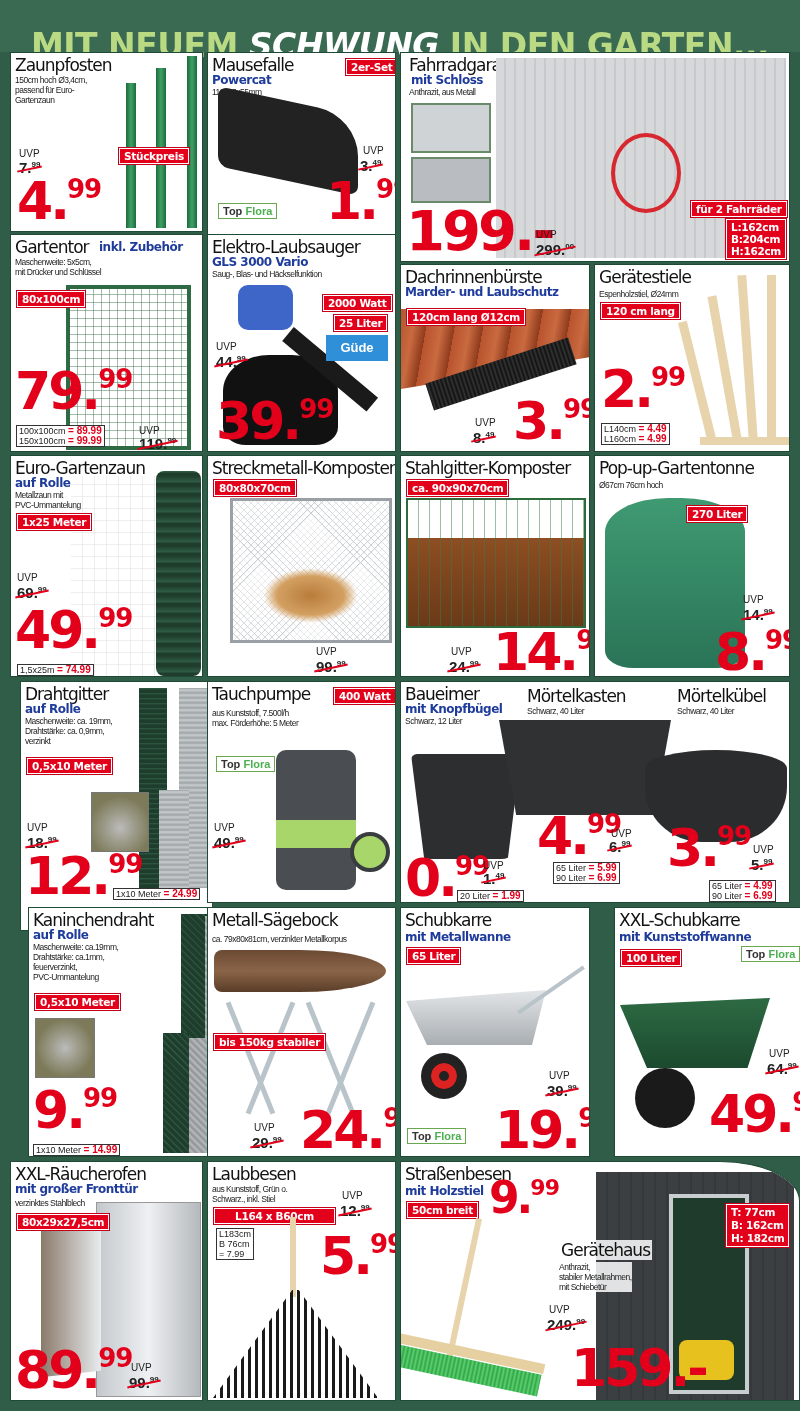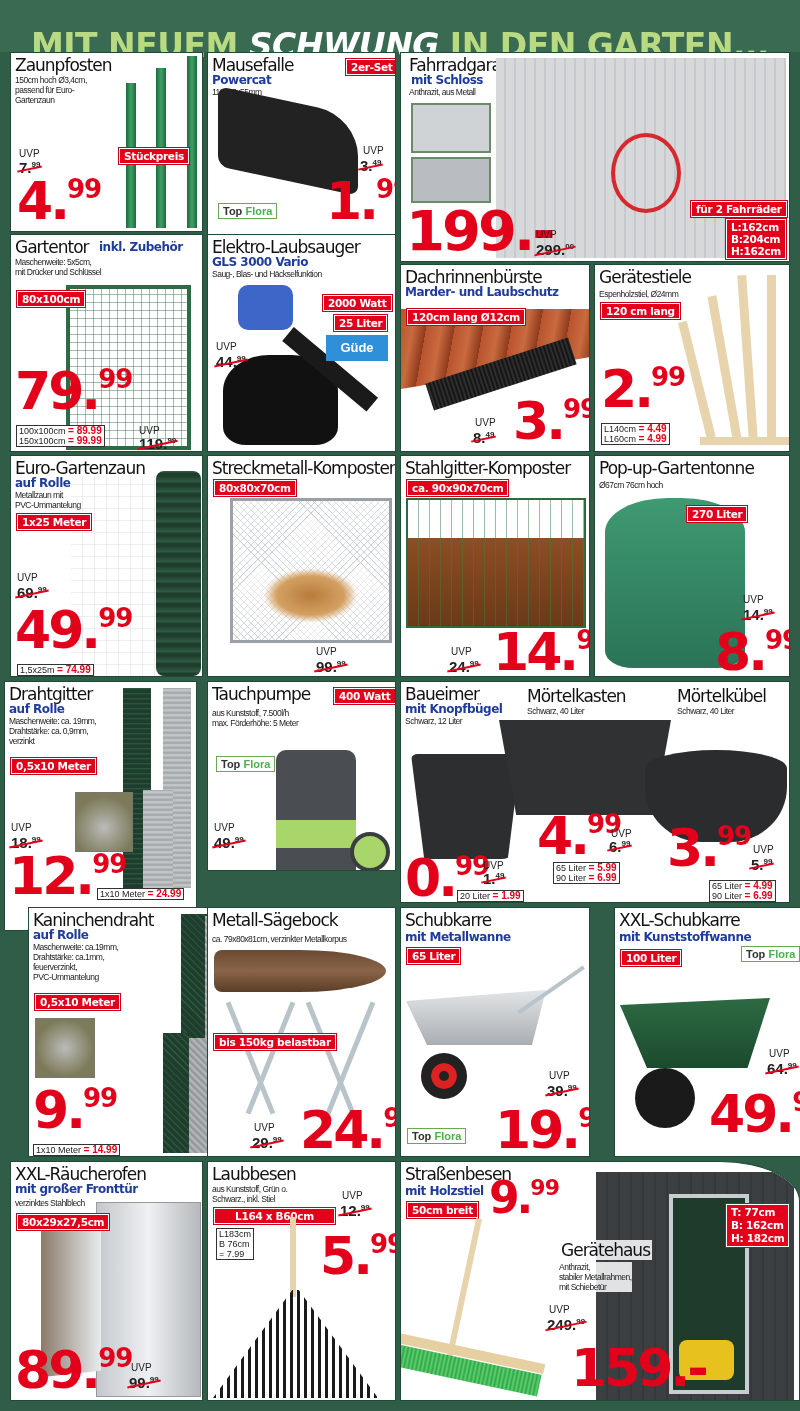--- a/index.html
+++ b/index.html
@@ -98,20 +98,21 @@
   <div class="sub" style="left:4px;top:20px">GLS 3000 Vario</div>
   <div class="desc" style="left:4px;top:34px">Saug-, Blas- und Häckselfunktion</div>
   <div class="img" style="left:30px;top:50px;width:55px;height:45px;background:#3d66c8;border-radius:10px"></div>
   <div class="img" style="left:15px;top:120px;width:115px;height:90px;background:#111;border-radius:40% 40% 20% 20%"></div>
   <div class="img" style="left:80px;top:90px;width:110px;height:18px;background:#1a1a1a;transform:rotate(40deg);transform-origin:left"></div>
   <div class="tag" style="left:115px;top:60px">2000 Watt</div>
   <div class="tag" style="left:126px;top:80px">25 Liter</div>
   <div class="img" style="left:118px;top:100px;width:62px;height:26px;background:#2f8fd8;color:#fff;font-weight:bold;font-size:13px;text-align:center;line-height:26px">Güde</div>
   <div class="uvp-l" style="left:8px;top:106px">UVP</div>
   <div class="uvp-v" style="left:8px;top:118px"><span>44.</span><sup>99</sup></div>
+  <div class="price" style="left:8px;top:160px;font-size:52px"><span>39.</span><span class="c">99</span></div>
 </div>
 
 <div class="cell" style="left:400px;top:264px;width:190px;height:188px">
   <div class="title" style="left:4px;top:2px">Dachrinnenbürste</div>
   <div class="sub" style="left:4px;top:20px">Marder- und Laubschutz</div>
   <div class="img" style="left:0;top:44px;width:190px;height:80px;background:repeating-linear-gradient(100deg,#b8532e 0,#c96a40 15px,#8d3a1c 28px);clip-path:polygon(0 0,100% 0,100% 60%,0 100%)"></div>
   <div class="img" style="left:25px;top:95px;width:150px;height:28px;background:repeating-linear-gradient(90deg,#111 0,#333 2px,#111 4px);transform:rotate(-18deg)"></div>
   <div class="tag" style="left:6px;top:44px">120cm lang Ø12cm</div>
   <div class="uvp-l" style="left:74px;top:152px">UVP</div>
   <div class="uvp-v" style="left:72px;top:164px"><span>8.</span><sup>49</sup></div>
@@ -169,38 +170,38 @@
 <div class="cell" style="left:594px;top:455px;width:196px;height:222px">
   <div class="title" style="left:4px;top:2px">Pop-up-Gartentonne</div>
   <div class="desc" style="left:4px;top:24px">Ø67cm 76cm hoch</div>
   <div class="img" style="left:10px;top:42px;width:140px;height:170px;background:linear-gradient(180deg,#3f9a72,#2a7457);border-radius:45% 45% 20% 20%/20% 20% 10% 10%"></div>
   <div class="tag" style="left:92px;top:50px">270 Liter</div>
   <div class="uvp-l" style="left:148px;top:138px">UVP</div>
   <div class="uvp-v" style="left:148px;top:150px"><span>14.</span><sup>99</sup></div>
   <div class="price" style="left:120px;top:170px;font-size:52px"><span>8.</span><span class="c">99</span></div>
 </div>
 
-<div class="cell" style="left:4px;top:681px;width:193px;height:250px">
+<div class="cell" style="left:20px;top:681px;width:193px;height:250px">
   <div class="img" style="left:118px;top:6px;width:28px;height:200px;background:repeating-linear-gradient(0deg,#1f3d2c 0,#1f3d2c 3px,#2f5d45 5px)"></div>
   <div class="img" style="left:158px;top:6px;width:28px;height:200px;background:repeating-linear-gradient(0deg,#9ea3a6 0,#c9cdd0 3px,#9ea3a6 5px)"></div>
   <div class="img" style="left:138px;top:108px;width:30px;height:100px;background:repeating-linear-gradient(0deg,#9ea3a6 0,#c9cdd0 3px,#9ea3a6 5px)"></div>
   <div class="img" style="left:70px;top:110px;width:58px;height:60px;background:radial-gradient(circle at 50% 60%,#bbb 0,#9b9a88 35%,#7d7a5a 70%);border:1px solid #777"></div>
   <div class="title" style="left:4px;top:2px">Drahtgitter</div>
   <div class="sub" style="left:4px;top:20px">auf Rolle</div>
   <div class="desc" style="left:4px;top:34px">Maschenweite: ca. 19mm,
 Drahtstärke: ca. 0,9mm,
 verzinkt</div>
   <div class="tag" style="left:6px;top:76px">0,5x10 Meter</div>
   <div class="uvp-l" style="left:6px;top:140px">UVP</div>
   <div class="uvp-v" style="left:6px;top:152px"><span>18.</span><sup>99</sup></div>
   <div class="price" style="left:4px;top:168px;font-size:52px"><span>12.</span><span class="c">99</span></div>
   <div class="box" style="left:92px;top:206px"><span>1x10 Meter</span> <b>= <span>24.99</span></b></div>
 </div>
 
-<div class="cell" style="left:207px;top:681px;width:189px;height:190px">
+<div class="cell" style="left:207px;top:681px;width:189px;height:222px">
   <div class="title" style="left:4px;top:2px">Tauchpumpe</div>
   <div class="tag" style="left:126px;top:6px">400 Watt</div>
   <div class="desc" style="left:4px;top:26px">aus Kunststoff, 7.500l/h
 max. Förderhöhe: 5 Meter</div>
   <div class="img" style="left:68px;top:68px;width:80px;height:140px;background:linear-gradient(180deg,#4a4e52 0,#4a4e52 50%,#a8d66a 50%,#a8d66a 70%,#4a4e52 70%);border-radius:10px"></div>
   <div class="img" style="left:142px;top:150px;width:40px;height:40px;background:#a8d66a;border-radius:50%;border:4px solid #3a3d40"></div>
   <div class="topflora" style="left:8px;top:74px"><span>Top</span> <i>Flora</i></div>
   <div class="uvp-l" style="left:6px;top:140px">UVP</div>
   <div class="uvp-v" style="left:6px;top:152px"><span>49.</span><sup>99</sup></div>
 </div>
@@ -254,21 +255,21 @@
 </div>
 
 <div class="cell" style="left:207px;top:907px;width:189px;height:250px">
   <div class="title" style="left:4px;top:2px">Metall-Sägebock</div>
   <div class="desc" style="left:4px;top:26px">ca. 79x80x81cm, verzinkter Metallkorpus</div>
   <div class="img" style="left:6px;top:42px;width:172px;height:42px;background:linear-gradient(180deg,#6b4a33,#8a6447,#5a3d28);border-radius:8px 50% 50% 8px/8px 50% 50% 8px"></div>
   <div class="img" style="left:40px;top:90px;width:5px;height:120px;background:#b9c3ca;transform:rotate(-22deg)"></div>
   <div class="img" style="left:60px;top:90px;width:5px;height:120px;background:#b9c3ca;transform:rotate(22deg)"></div>
   <div class="img" style="left:120px;top:90px;width:5px;height:120px;background:#b9c3ca;transform:rotate(-22deg)"></div>
   <div class="img" style="left:140px;top:90px;width:5px;height:120px;background:#b9c3ca;transform:rotate(22deg)"></div>
-  <div class="tag" style="left:6px;top:126px">bis 150kg belastbar</div>
+  <div class="tag" style="left:6px;top:126px">bis 150kg stabiler</div>
   <div class="uvp-l" style="left:46px;top:214px">UVP</div>
   <div class="uvp-v" style="left:44px;top:226px"><span>29.</span><sup>99</sup></div>
   <div class="price" style="left:92px;top:196px;font-size:52px"><span>24.</span><span class="c">99</span></div>
 </div>
 
 <div class="cell" style="left:400px;top:907px;width:190px;height:250px">
   <div class="title" style="left:4px;top:2px">Schubkarre</div>
   <div class="sub" style="left:4px;top:22px">mit Metallwanne</div>
   <div class="tag" style="left:6px;top:40px">65 Liter</div>
   <div class="img" style="left:5px;top:82px;width:140px;height:55px;background:linear-gradient(180deg,#e2e5e8,#a9aeb2);clip-path:polygon(0 20%,100% 0,90% 100%,15% 100%)"></div>

